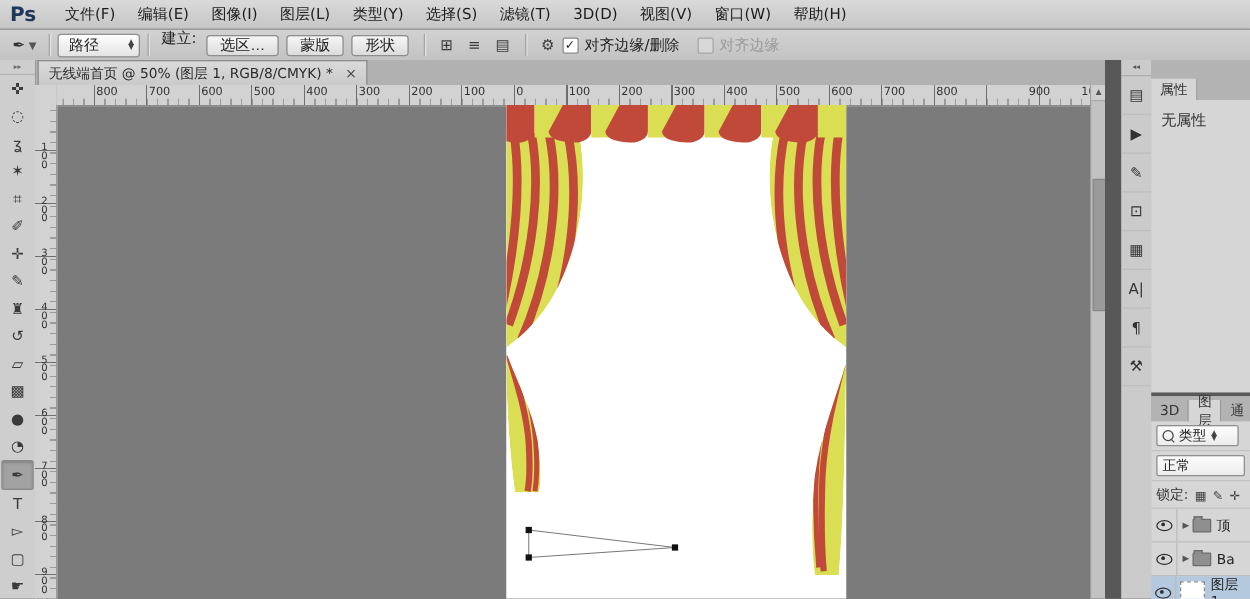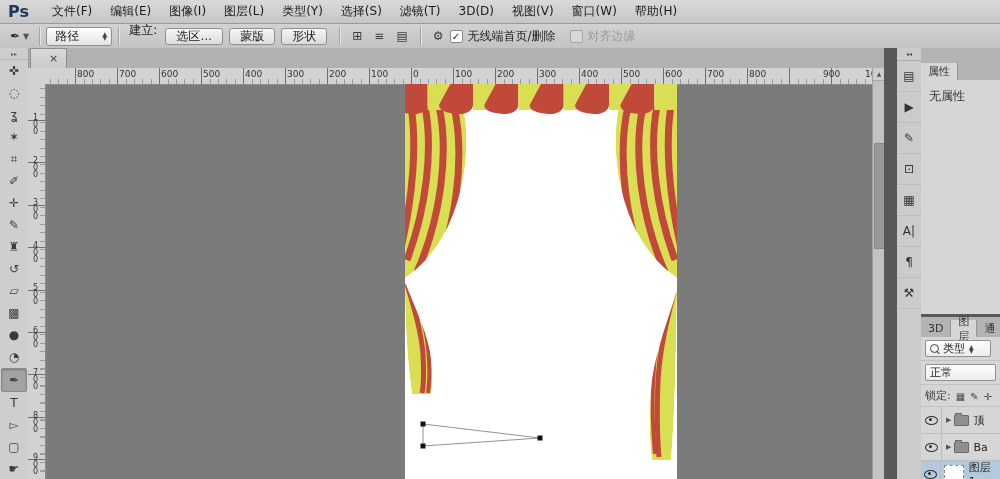--- a/index.html
+++ b/index.html
@@ -122,28 +122,29 @@
   <div class="ob-sep"></div>
   <span class="ob-label">建立:</span>
   <button class="ob-btn">选区…</button>
   <button class="ob-btn">蒙版</button>
   <button class="ob-btn">形状</button>
   <div class="ob-sep"></div>
   <span id="op-icons"><span class="ob-ico">⊞</span><span class="ob-ico">≡</span><span class="ob-ico">▤</span></span>
   <div class="ob-sep"></div>
   <span class="ob-ico">⚙</span>
   <span class="chk">✓</span>
-  <span>无线端首页/删除</span>
+  <span>对齐边缘/删除</span>
   <span style="width:14px"></span>
   <span class="chk off"></span>
   <span class="dim">对齐边缘</span>
 </div>
 
 <div class="abs tabbar">
   <div class="doc-tab">
+    <span>无线端首页 @ 50% (图层 1, RGB/8/CMYK) *</span>
     <span class="close">×</span>
   </div>
 </div>
 
 <div class="abs toolbox">
   <div class="tb-grip">▸▸</div>
   <div id="tools">
       <div class="tool">✜</div>
       <div class="tool">◌</div>
       <div class="tool">ʓ</div>

